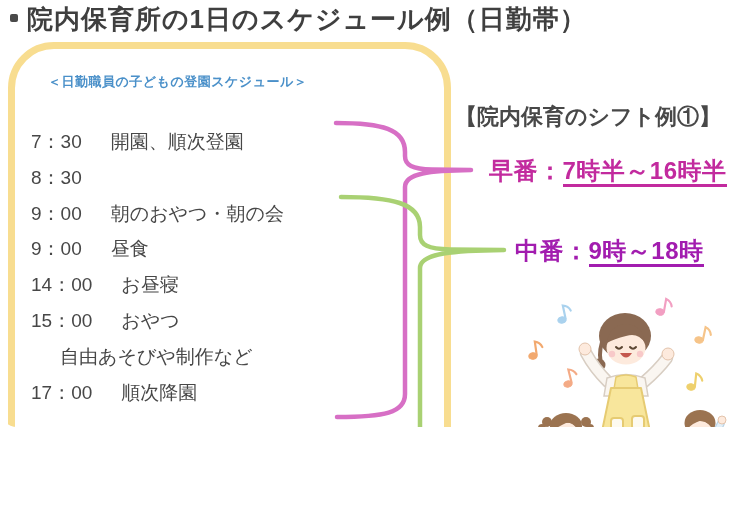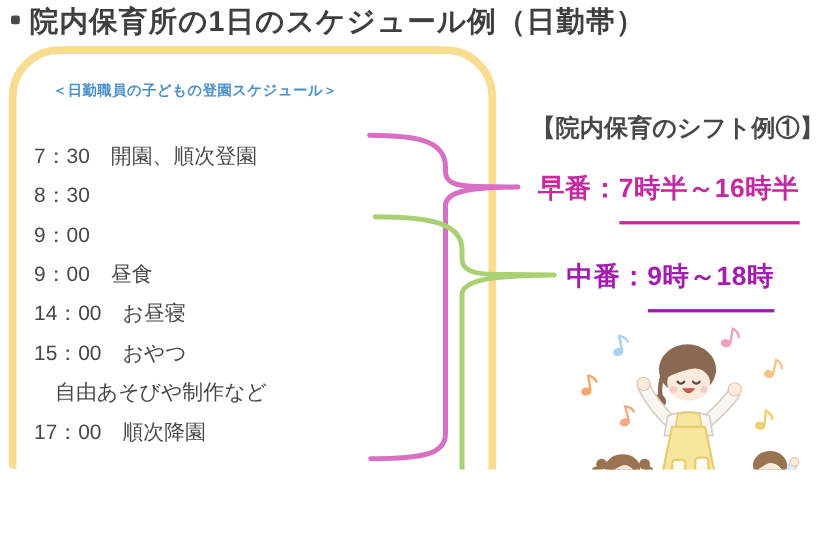--- a/index.html
+++ b/index.html
@@ -11,31 +11,31 @@
   .bullet{left:10px;top:14px;width:8px;height:8px;background:#4a4a4a;border-radius:2px;}
   .page-title{left:27px;top:2px;font-size:26px;font-weight:bold;color:#3f3f3f;letter-spacing:1px;white-space:nowrap;}
 
   
   .sched-box{left:8px;top:42px;width:443px;height:456px;box-sizing:border-box;
              border:7px solid #f8dd90;border-radius:46px;background:#fff;}
   .box-header{left:48px;top:73px;font-size:13px;font-weight:bold;color:#4a90c9;letter-spacing:0.5px;white-space:nowrap;}
 
   .rows{left:31px;top:129px;}
   .sched-row{height:35.8px;display:flex;align-items:flex-start;font-size:19px;font-weight:500;color:#474747;white-space:nowrap;}
-  .sched-row .act{margin-left:19px;}
+  .sched-row .act{margin-left:29px;}
 
   
   .braces{left:0;top:0;width:750px;height:507px;pointer-events:none;}
 
   
-  .shift-title{left:483px;top:102px;font-size:22px;font-weight:bold;color:#484848;white-space:nowrap;}
+  .shift-title{left:455px;top:102px;font-size:22px;font-weight:bold;color:#484848;white-space:nowrap;}
   .shift-line{font-size:24px;font-weight:bold;white-space:nowrap;letter-spacing:0.5px;}
   .shift-early{left:489px;top:155px;color:#c22a9e;}
   .shift-mid{left:515px;top:235px;color:#a21caf;}
-  .shift-line .u{border-bottom:3px solid currentColor;padding-bottom:16px;}
+  .shift-line .u{border-bottom:3px solid currentColor;padding-bottom:0px;}
 
   
   .illo{left:495px;top:292px;width:252px;height:212px;}
 </style>
 </head>
 <body>
 
 <div class="stage">
 
   <div class="abs bullet"></div>
@@ -47,20 +47,21 @@
   <div class="abs rows">
     <div class="sched-row">
         <span class="t">7：30</span>
         <span class="act">開園、順次登園</span>
       </div>
     <div class="sched-row">
         <span class="t">8：30</span>
       </div>
     <div class="sched-row">
         <span class="t">9：00</span>
+        <span class="act">朝のおやつ・朝の会</span>
       </div>
     <div class="sched-row">
         <span class="t">9：00</span>
         <span class="act">昼食</span>
       </div>
     <div class="sched-row">
         <span class="t">14：00</span>
         <span class="act">お昼寝</span>
       </div>
     <div class="sched-row">

